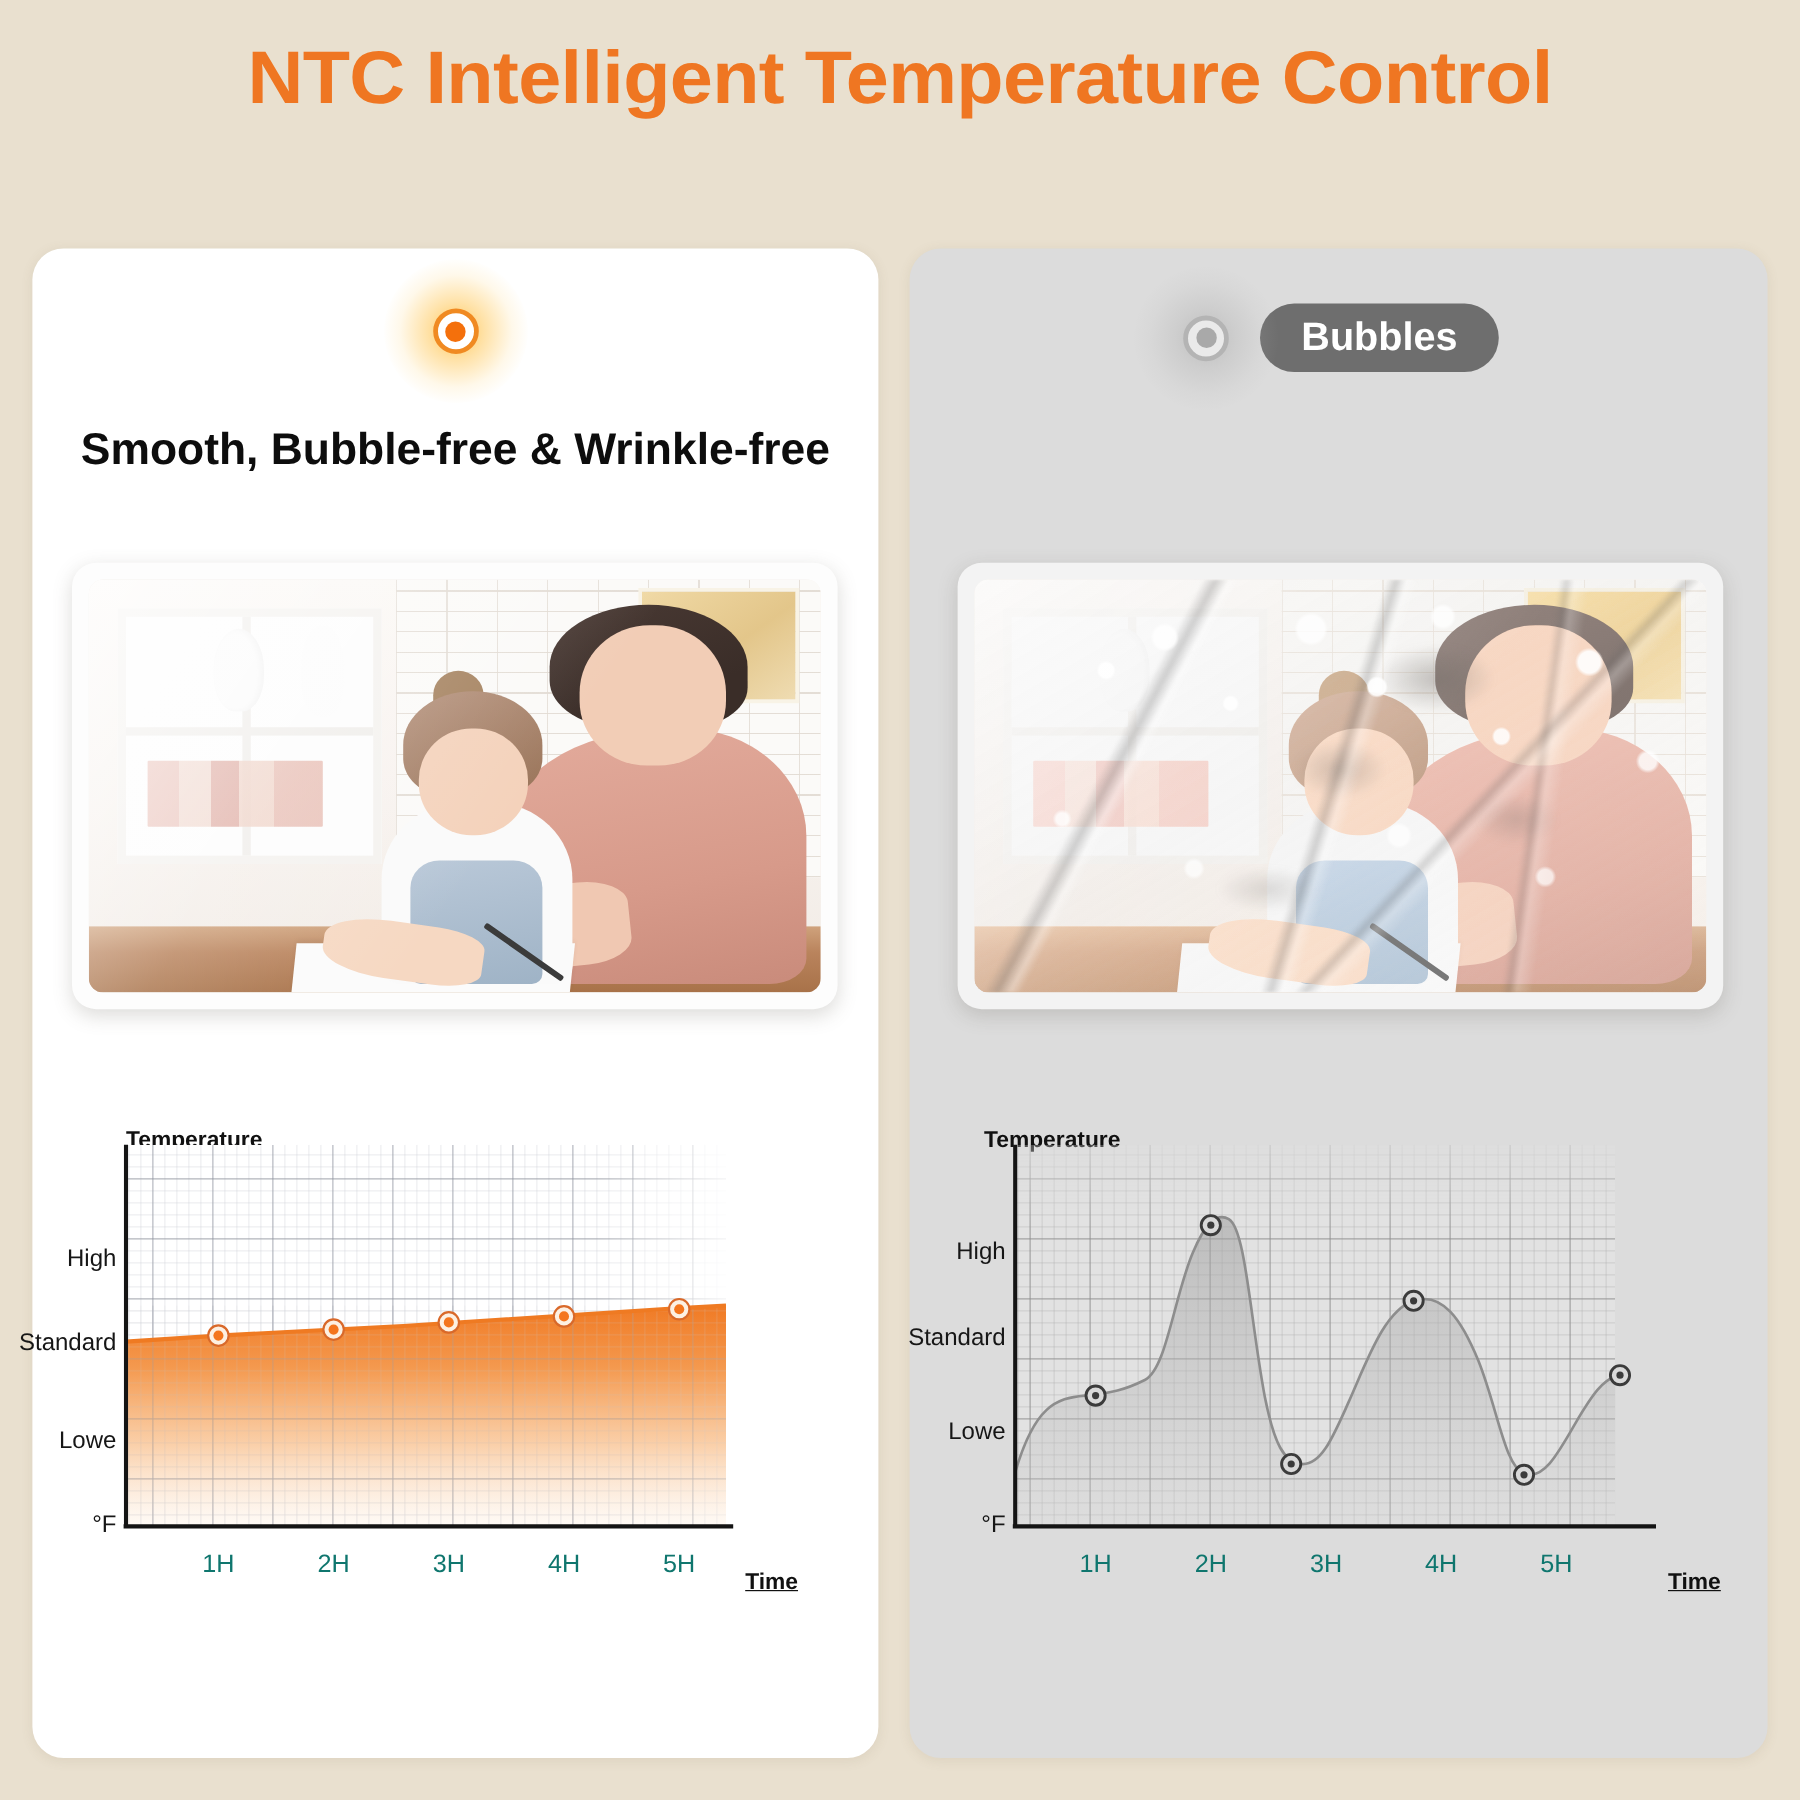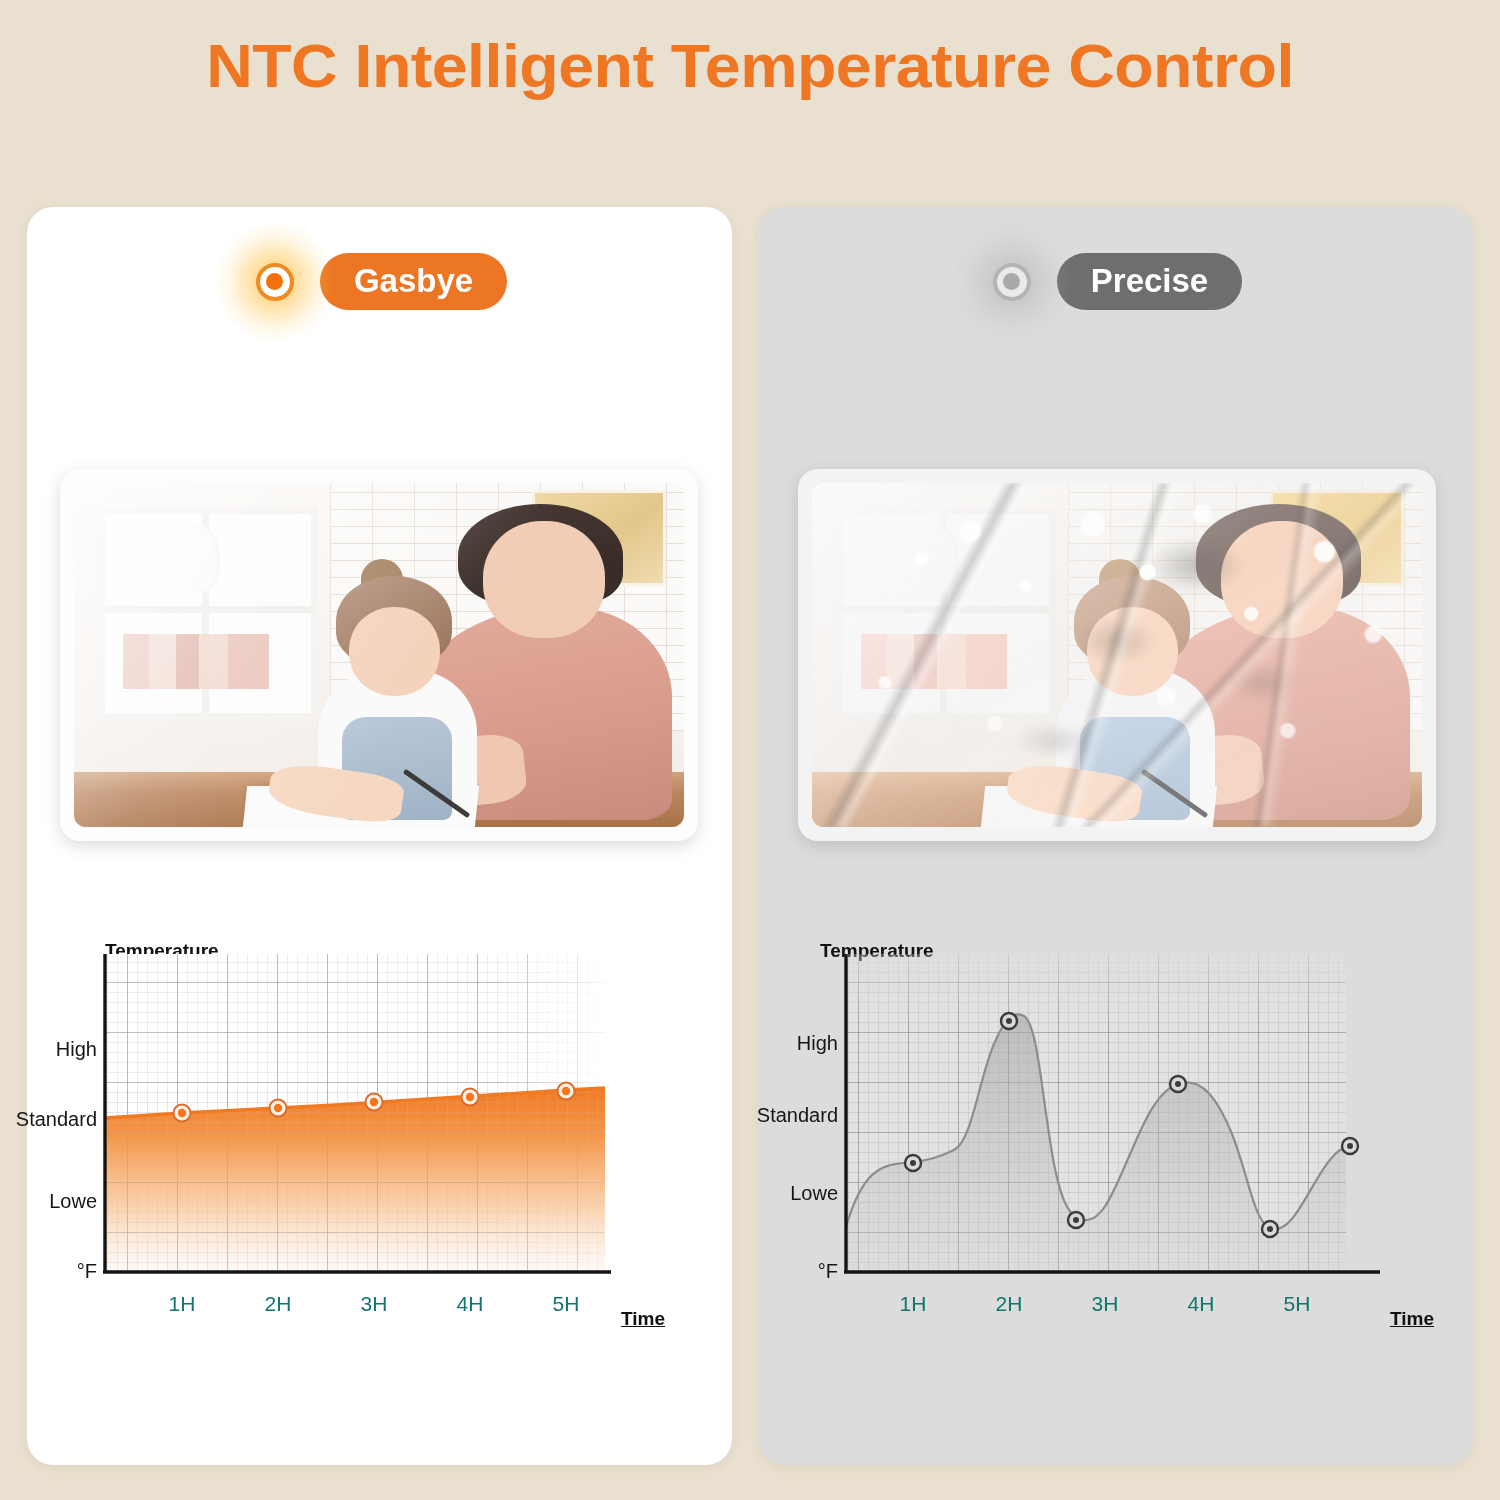--- a/index.html
+++ b/index.html
@@ -285,23 +285,23 @@
 
   <div class="panel panel-left">
 
     <div class="badge-row">
       <div class="dot-wrap">
         <div class="dot-glow"></div>
         <div class="dot-ring">
           <div class="dot-core"></div>
         </div>
       </div>
-      <div class="badge orange">Gasbye</div>
     </div>
 
+    <div class="section-heading">Smooth, Bubble-free &amp; Wrinkle-free</div>
 
     <div class="photo-frame">
       <div class="photo">
         <div class="scene">
           <div class="wall-brick"></div>
           <div class="shelf"></div>
           <div class="books"></div>
           <div class="vase"></div>
           <div class="vase2"></div>
           <div class="artframe"></div>
@@ -399,21 +399,21 @@
 
   <div class="panel panel-right">
 
     <div class="badge-row">
       <div class="dot-wrap">
         <div class="dot-glow gray"></div>
         <div class="dot-ring gray">
           <div class="dot-core gray"></div>
         </div>
       </div>
-      <div class="badge gray">Precise</div>
+      <div class="badge gray">Bubbles</div>
     </div>
 
 
     <div class="photo-frame">
       <div class="photo">
         <div class="scene">
           <div class="wall-brick"></div>
           <div class="shelf"></div>
           <div class="books"></div>
           <div class="vase"></div>

